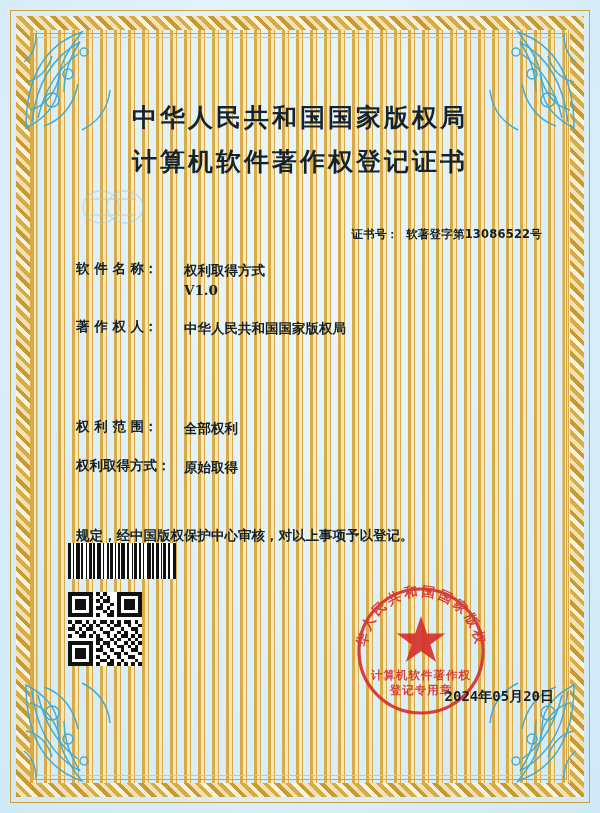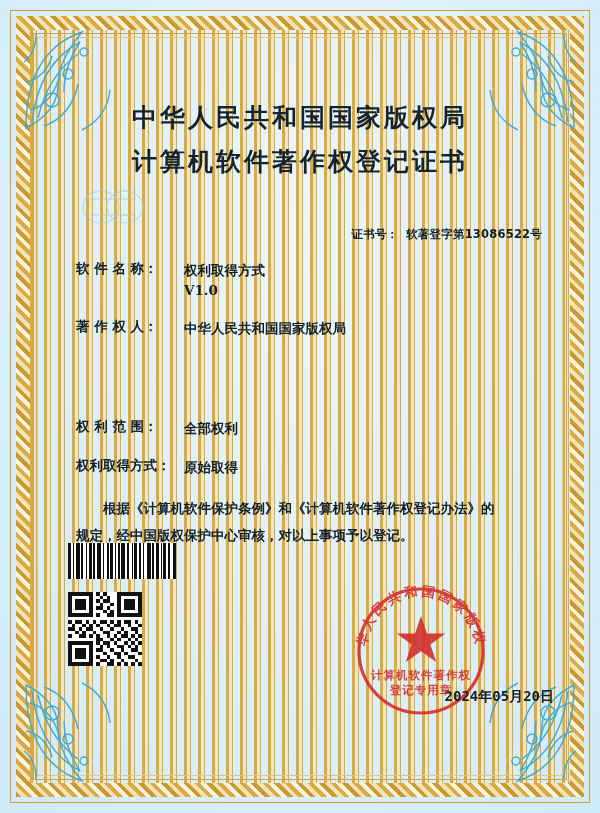--- a/index.html
+++ b/index.html
@@ -327,21 +327,21 @@
 
       <div class="field-row">
         <div class="field-label">权利取得方式：</div>
         <div class="field-value">原始取得</div>
       </div>
 
 
     </div>
 
     <div class="paragraph">
-      <span class="indent"></span><span>根据《计算机软件保护条例》和《计算机软件著作权登记办法》的</span><br>
+      <span class="indent"></span><br>
       <span>规定，经中国版权保护中心审核，对以上事项予以登记。</span>
     </div>
 
   </div>
 
   <div class="barcode">
     <span style="width:3px;background:#111"></span>
       <span style="width:2px;background:#fff"></span>
     <span style="width:1px;background:#111"></span>
       <span style="width:2px;background:#fff"></span>

